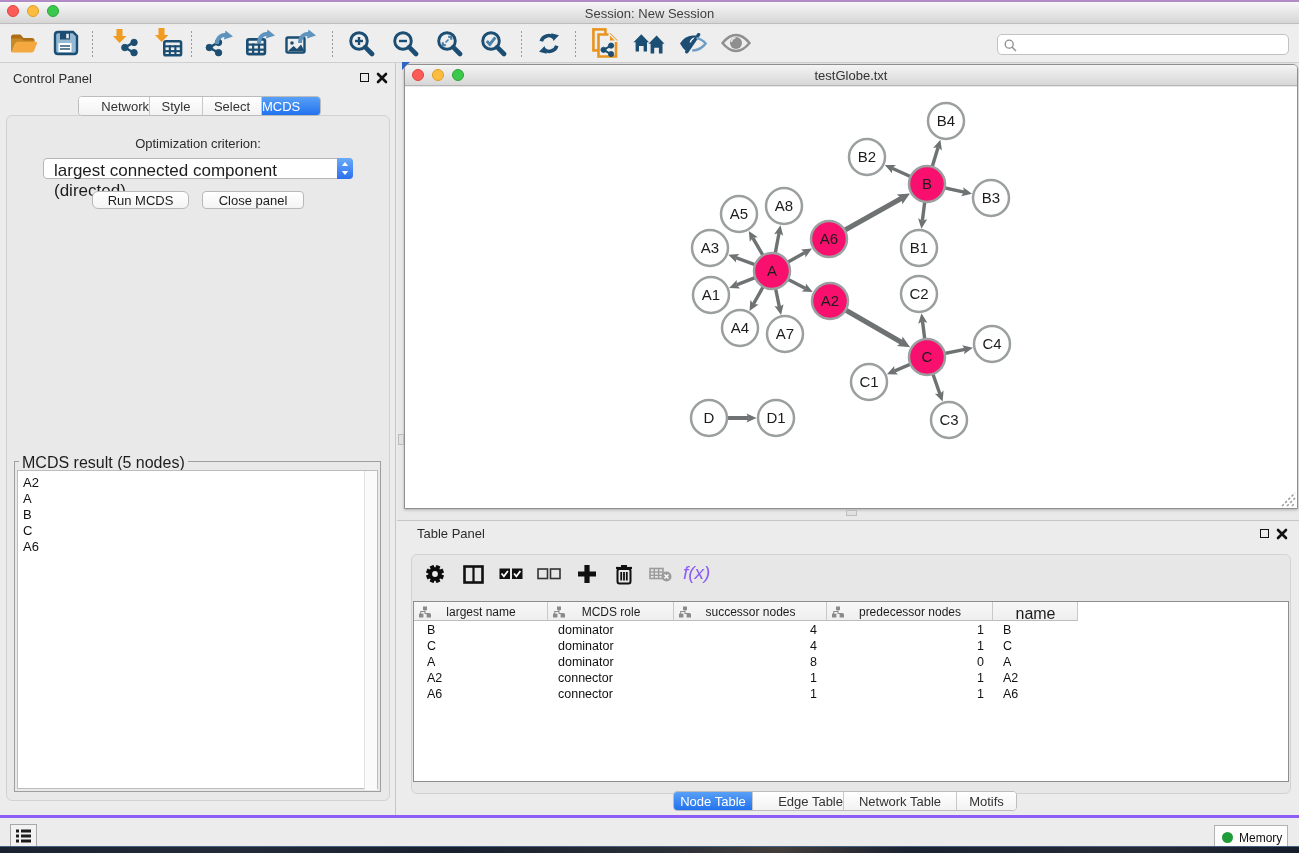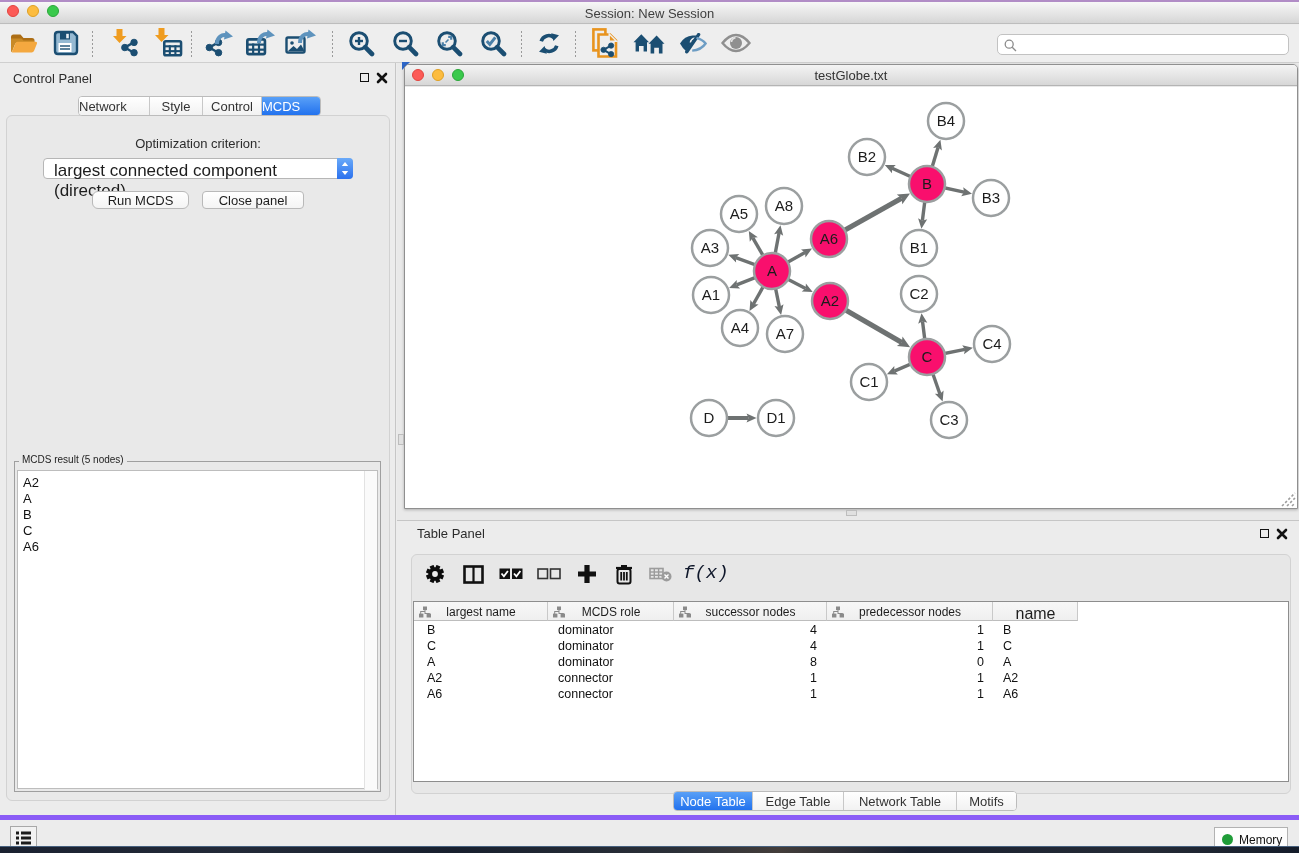--- a/index.html
+++ b/index.html
@@ -166,42 +166,42 @@
 <div class="abs" style="left:0;top:63px;width:396px;height:752px;background:#ececec;border-right:1px solid #c6c6c6">
  <div class="abs" style="left:13px;top:8px;font-size:13px;color:#2c2c2c">Control Panel</div>
  <div class="abs" style="left:360px;top:10px;width:9px;height:9px;border:1.6px solid #111"></div>
  <svg class="abs" style="left:376px;top:9px" width="12" height="12" viewBox="0 0 12 12">
       <path d="M2 2 L10 10 M10 2 L2 10" stroke="#111" stroke-width="2.6" stroke-linecap="round"></path>
     </svg>
 
  <div class="abs" style="left:6px;top:52px;width:384px;height:686px;background:#e9e9e9;border:1px solid #d2d2d2;border-radius:6px"></div>
 
  <div class="abs" style="left:78px;top:33px;height:20px;display:flex;font-size:13px;border:1px solid #bcbcbc;border-radius:4px;overflow:hidden;background:#fff">
-  <div style="width:71px;text-align:left;line-height:19px;color:#333;border-right:1px solid #c8c8c8;background:linear-gradient(#ffffff,#f2f2f2)">Network</div>
+  <div style="width:71px;text-align:right;line-height:19px;color:#333;border-right:1px solid #c8c8c8;background:linear-gradient(#ffffff,#f2f2f2)">Network</div>
   <div style="width:53px;text-align:center;line-height:19px;color:#333;border-right:1px solid #c8c8c8;background:linear-gradient(#ffffff,#f2f2f2)">Style</div>
-  <div style="width:59px;text-align:center;line-height:19px;color:#333;border-right:1px solid #c8c8c8;background:linear-gradient(#ffffff,#f2f2f2)">Control</div>
+  <div style="width:59px;text-align:center;line-height:19px;color:#333;border-right:1px solid #c8c8c8;background:linear-gradient(#ffffff,#f2f2f2)">Select</div>
   <div style="width:58px;line-height:19px;color:#fff;background:linear-gradient(#59a0f7,#2272ee)">MCDS</div>
  </div>
  <div class="abs" style="left:0;top:73px;width:396px;text-align:center;font-size:13px;color:#2c2c2c">Optimization criterion:</div>
 
  <div class="abs" style="left:43px;top:95px;width:310px;height:21px;background:#fff;border:1px solid #b6b6b6;border-radius:4px">
    <div class="abs" style="left:10px;top:2px;font-size:17px;color:#1d1d1d">largest connected component (directed)</div>
    <div class="abs" style="left:293px;top:-1px;width:16px;height:21px;background:linear-gradient(#6aaaf9,#2b71ee);border-radius:0 4px 4px 0">
      <svg width="16" height="21" viewBox="0 0 16 21">
           <path d="M8 4 L11.2 8 H4.8 z" fill="#fff"></path>
           <path d="M8 17 L4.8 13 H11.2 z" fill="#fff"></path>
         </svg>
    </div>
  </div>
 
  <div class="abs" style="left:92px;top:128px;width:97px;height:18px;background:linear-gradient(#ffffff,#f4f4f4);border:1px solid #b9b9b9;border-radius:6px;text-align:center;font-size:13px;line-height:17px;color:#1d1d1d">Run MCDS</div>
  <div class="abs" style="left:202px;top:128px;width:102px;height:18px;background:linear-gradient(#ffffff,#f4f4f4);border:1px solid #b9b9b9;border-radius:4px;text-align:center;font-size:13px;line-height:17px;color:#1d1d1d">Close panel</div>
 
  <div class="abs" style="left:14px;top:398px;width:367px;height:331px;border:1px solid #9f9f9f">
-   <div class="abs" style="left:4px;top:-8px;background:#e9e9e9;padding:0 3px;font-size:10px;color:#1d1d1d">MCDS result (5 nodes)</div>
+   <div class="abs" style="left:4px;top:-8px;background:#e9e9e9;padding:0 3px;font-size:16px;color:#1d1d1d">MCDS result (5 nodes)</div>
    <div class="abs" style="left:2px;top:8px;width:361px;height:319px;background:#fff;border:1px solid #bdbdbd">
      <div class="abs" style="right:0;top:0;width:13px;height:319px;background:#fafafa;border-left:1px solid #e2e2e2"></div>
      <div class="abs" style="left:5px;top:4px;font-size:13px;line-height:16px;color:#111">A2<br>A<br>B<br>C<br>A6</div>
    </div>
  </div>
 </div>
 
 <div class="abs" style="left:397px;top:63px;width:902px;height:457px;background:#e9e9e9"></div>
 
 <svg class="abs" style="left:402px;top:62px" width="8" height="8" viewBox="0 0 8 8">
@@ -358,21 +358,21 @@
       <g stroke="#9c9c9c" fill="none">
         <rect x="1" y="2.5" width="13" height="10" stroke-width="1.6"></rect>
         <line x1="1" y1="6" x2="14" y2="6" stroke-width="1.4"></line>
         <line x1="1" y1="9.3" x2="14" y2="9.3" stroke-width="1.4"></line>
         <line x1="5.3" y1="2.5" x2="5.3" y2="12.5" stroke-width="1.4"></line>
         <line x1="9.6" y1="2.5" x2="9.6" y2="12.5" stroke-width="1.4"></line>
       </g>
       <circle cx="17.5" cy="10.5" r="5" fill="#9c9c9c"></circle>
       <path d="M15.5 8.5 l4 4 M19.5 8.5 l-4 4" stroke="#fff" stroke-width="1.4"></path>
     </svg>
-    <div class="abs" style="left:286px;top:41px;font-family:Liberation Mono, monospace;font-style:italic;font-size:19px;color:#0f172a">f(x)</div>
+    <div class="abs" style="left:286px;top:41px;font-family:Liberation Sans, sans-serif;font-style:italic;font-size:19px;color:#8b5cf6">f(x)</div>
  <div class="abs" style="left:16px;top:80px;width:876px;height:181px;background:#fff;border:1px solid #8d8d8d">
 <div class="abs" style="left:0;top:0;height:19px;">
         <div class="abs" style="left:0px;top:0;width:134px;height:19px;background:linear-gradient(#f7f7f7,#efefef);border-right:1px solid #c9c9c9;border-bottom:1px solid #bdbdbd"></div>
         <svg class="abs" style="left:5px;top:3.5px" width="12" height="12" viewBox="0 0 12 12">
           <g fill="#8a8a8a">
             <rect x="4" y="0.5" width="4" height="3.6"></rect>
             <rect x="0" y="7.6" width="4.4" height="3.9"></rect>
             <rect x="7.6" y="7.6" width="4.4" height="3.9"></rect>
             <path d="M5.5 4 h1 v2 h-4.3 v2 h-1 v-3 h4.3 z M6.5 4 v3 h4.3 v2 h-1 v-1 h-4.3 v-4 z"></path>
           </g>
@@ -433,27 +433,27 @@
       <div class="abs" style="left:589px;top:69px;font-size:12.5px;color:#111">A2</div>
       <div class="abs" style="left:13px;top:85px;font-size:12.5px;color:#111">A6</div>
       <div class="abs" style="left:144px;top:85px;font-size:12.5px;color:#111">connector</div>
       <div class="abs" style="left:260px;top:85px;width:143px;text-align:right;font-size:12.5px;color:#111">1</div>
       <div class="abs" style="left:413px;top:85px;width:157px;text-align:right;font-size:12.5px;color:#111">1</div>
       <div class="abs" style="left:589px;top:85px;font-size:12.5px;color:#111">A6</div>
     </div>
 
  <div class="abs" style="left:276px;top:270px;height:20px;display:flex;font-size:13px;border:1px solid #bcbcbc;border-radius:4px;overflow:hidden;background:#fff">
   <div style="width:78px;text-align:center;line-height:19px;color:#fff;background:linear-gradient(#59a0f7,#2272ee)">Node Table</div>
-  <div style="width:91px;text-align:center;line-height:19px;color:#333;border-left:1px solid #c8c8c8;background:linear-gradient(#ffffff,#f2f2f2)">Edge Table</div>
+  <div style="width:91px;text-align:right;line-height:19px;color:#333;border-left:1px solid #c8c8c8;background:linear-gradient(#ffffff,#f2f2f2)">Edge Table</div>
   <div style="width:113px;text-align:center;line-height:19px;color:#333;border-left:1px solid #c8c8c8;background:linear-gradient(#ffffff,#f2f2f2)">Network Table</div>
   <div style="width:60px;text-align:center;line-height:19px;color:#333;border-left:1px solid #c8c8c8;background:linear-gradient(#ffffff,#f2f2f2)">Motifs</div>
  </div>
 </div>
 
-<div class="abs" style="left:0;top:815px;width:1299px;height:31px;background:#ececec;border-top:5px solid #8b5cf6">
+<div class="abs" style="left:0;top:815px;width:1299px;height:31px;background:#ececec;border-top:3px solid #8b5cf6">
  <div class="abs" style="left:10px;top:6px;width:27px;height:24px;background:#f2f2f2;border:1px solid #a8a8a8">
   <svg width="25" height="22" viewBox="0 0 25 22">
         <g fill="#1c1c1c">
    <rect x="5" y="4.5" width="3" height="3"></rect>
           <rect x="10" y="4.5" width="10" height="3"></rect>
    <rect x="5" y="9.5" width="3" height="3"></rect>
           <rect x="10" y="9.5" width="10" height="3"></rect>
    <rect x="5" y="14.5" width="3" height="3"></rect>
           <rect x="10" y="14.5" width="10" height="3"></rect>
   </g>

